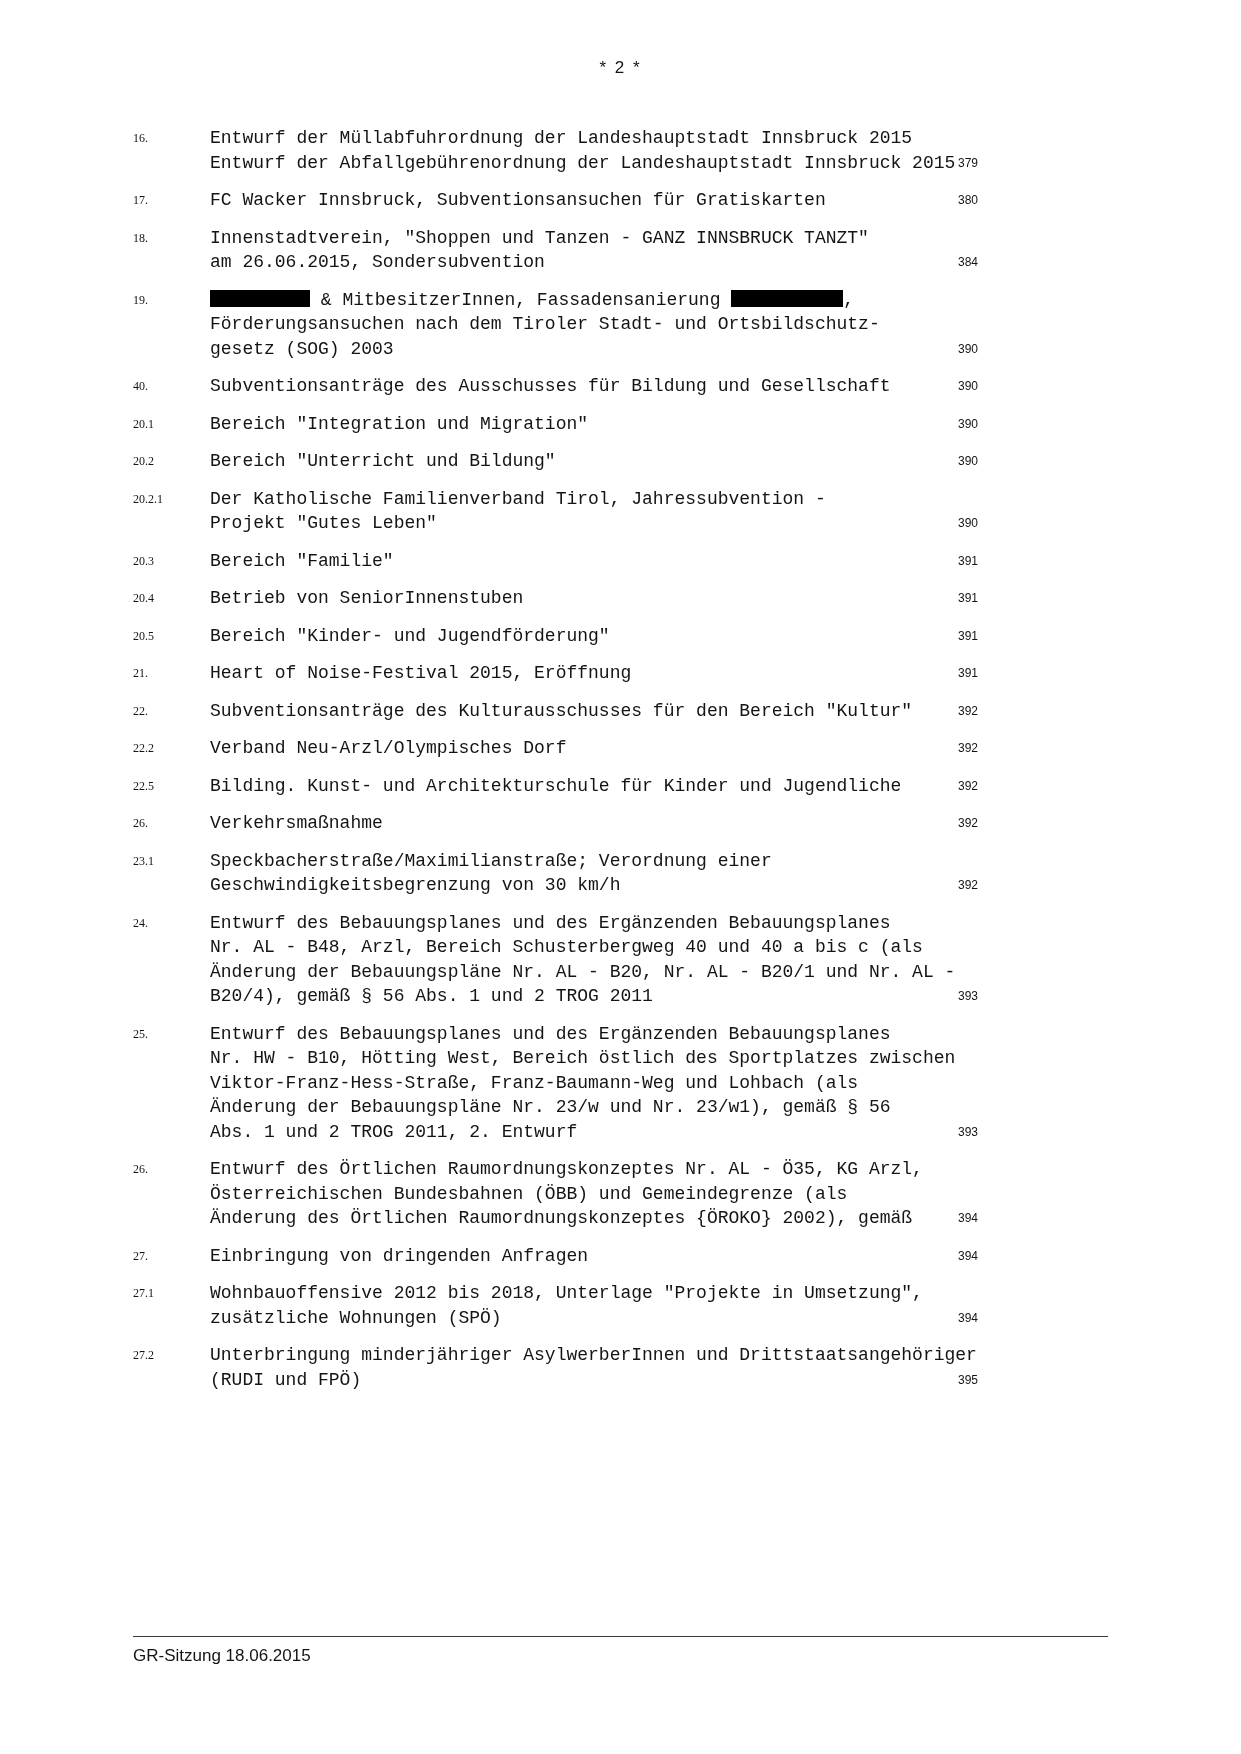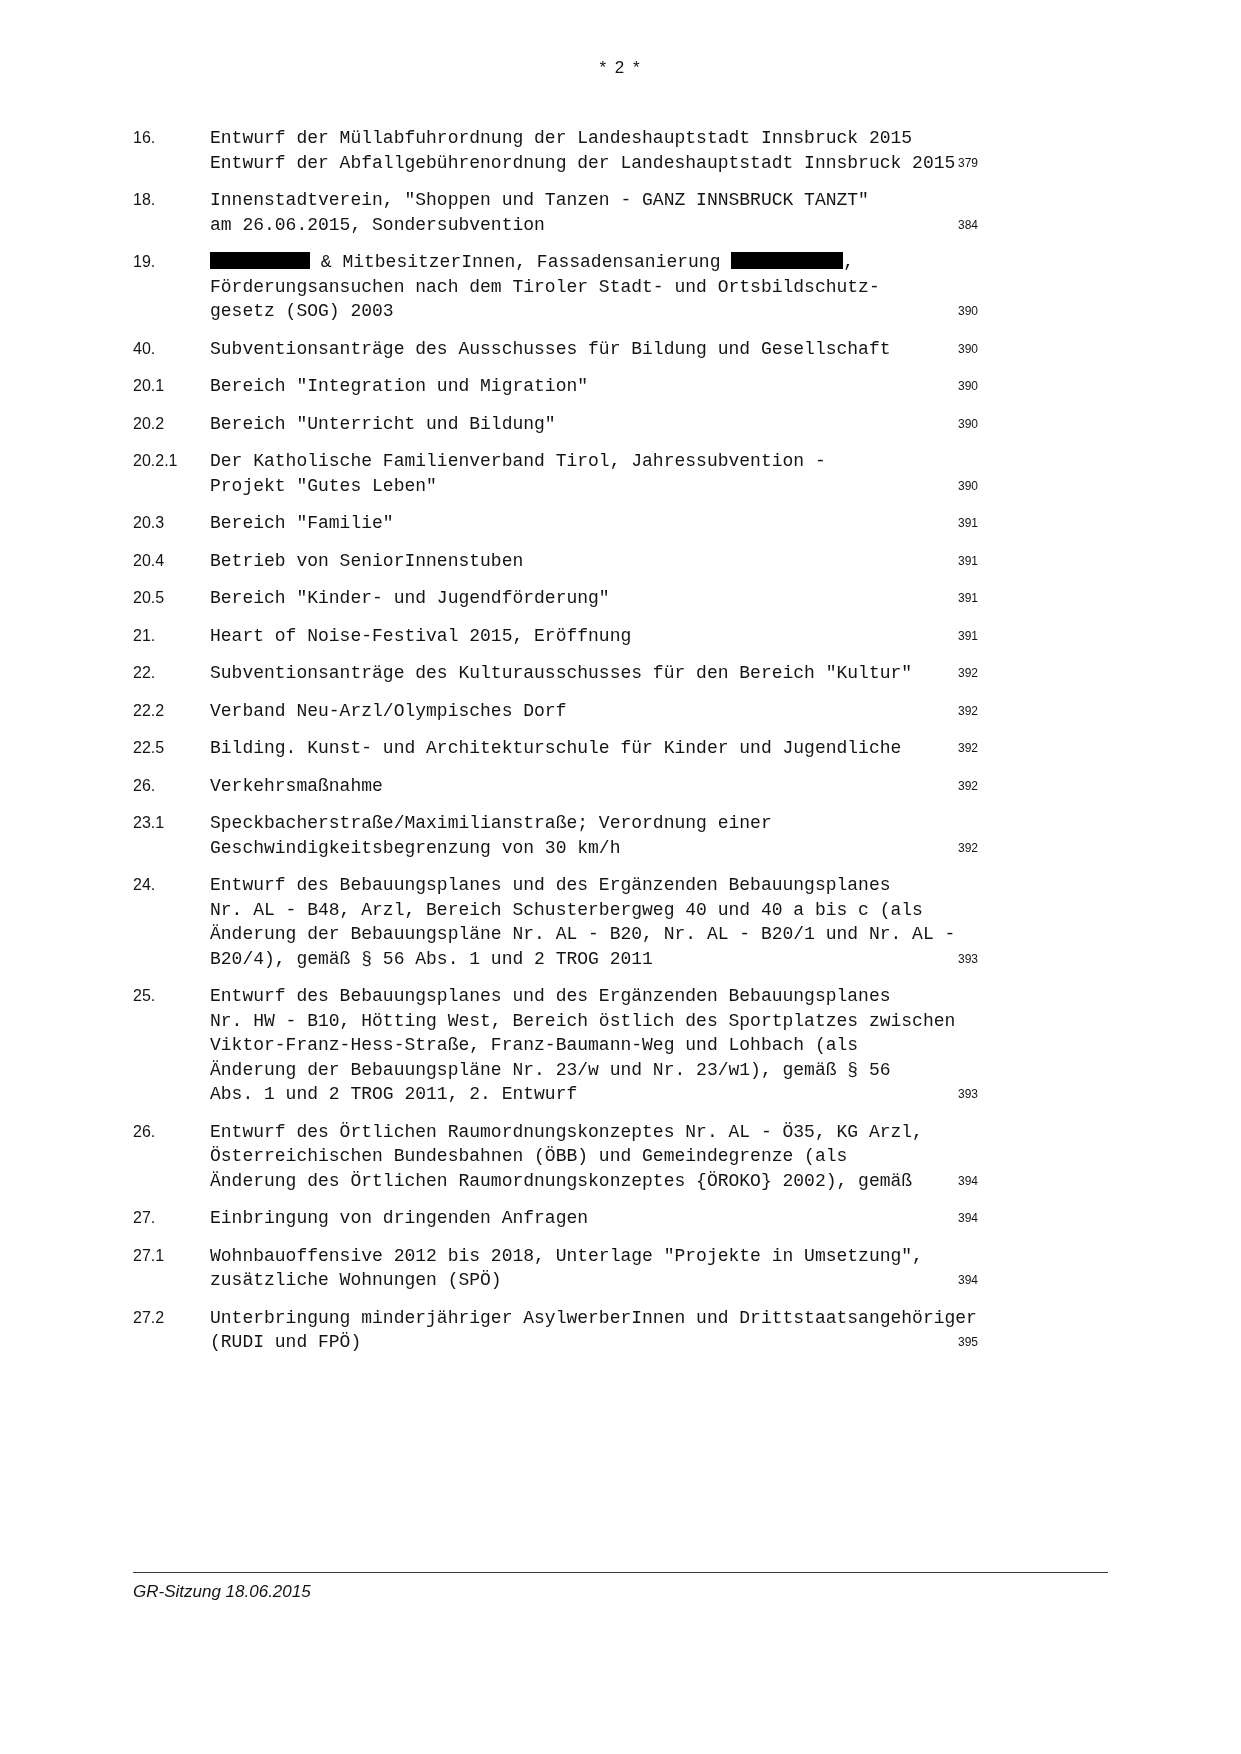--- a/index.html
+++ b/index.html
@@ -27,22 +27,23 @@
     left: 133px;
     width: 845px;
   }
   .toc-row {
     display: flex;
     align-items: flex-start;
     margin-bottom: 13px;
   }
   .col-num {
     flex: 0 0 77px;
-    font-size: 16px;
+    font-size: 12px;
     line-height: 24.5px;
+    font-family: Liberation Serif, serif;
   }
   .col-text {
     flex: 1 1 auto;
     font-size: 18px;
     line-height: 24.5px;
     min-width: 0;
     font-family: Liberation Mono, monospace;
   }
   .col-page {
     flex: 0 0 58px;
@@ -54,23 +55,22 @@
   .line { white-space: nowrap; }
   .redacted {
     display: inline-block;
     height: 17px;
     background: #000000;
     vertical-align: -2px;
   }
   .footer {
     position: absolute;
     left: 133px;
-    top: 1572px;
+    top: 1636px;
     width: 975px;
-    font-style: italic;
   }
   .footer-rule {
     border-top: 1.5px solid #3a3a3a;
     height: 0;
     width: 100%;
   }
   .footer-text {
     font-size: 17px;
     margin-top: 9px;
   }
@@ -83,20 +83,27 @@
 <div class="toc">
   <div class="toc-row">
     <div class="col-num">16.</div>
     <div class="col-text">
         <div class="line">Entwurf der Müllabfuhrordnung der Landeshauptstadt Innsbruck 2015</div>
         <div class="line">Entwurf der Abfallgebührenordnung der Landeshauptstadt Innsbruck 2015</div>
       </div>
     <div class="col-page">379</div>
   </div>
 
+  <div class="toc-row">
+    <div class="col-num">17.</div>
+    <div class="col-text">
+        <div class="line">FC Wacker Innsbruck, Subventionsansuchen für Gratiskarten</div>
+      </div>
+    <div class="col-page">380</div>
+  </div>
 
   <div class="toc-row">
     <div class="col-num">18.</div>
     <div class="col-text">
         <div class="line">Innenstadtverein, "Shoppen und Tanzen - GANZ INNSBRUCK TANZT"</div>
         <div class="line">am 26.06.2015, Sondersubvention</div>
       </div>
     <div class="col-page">384</div>
   </div>
 

